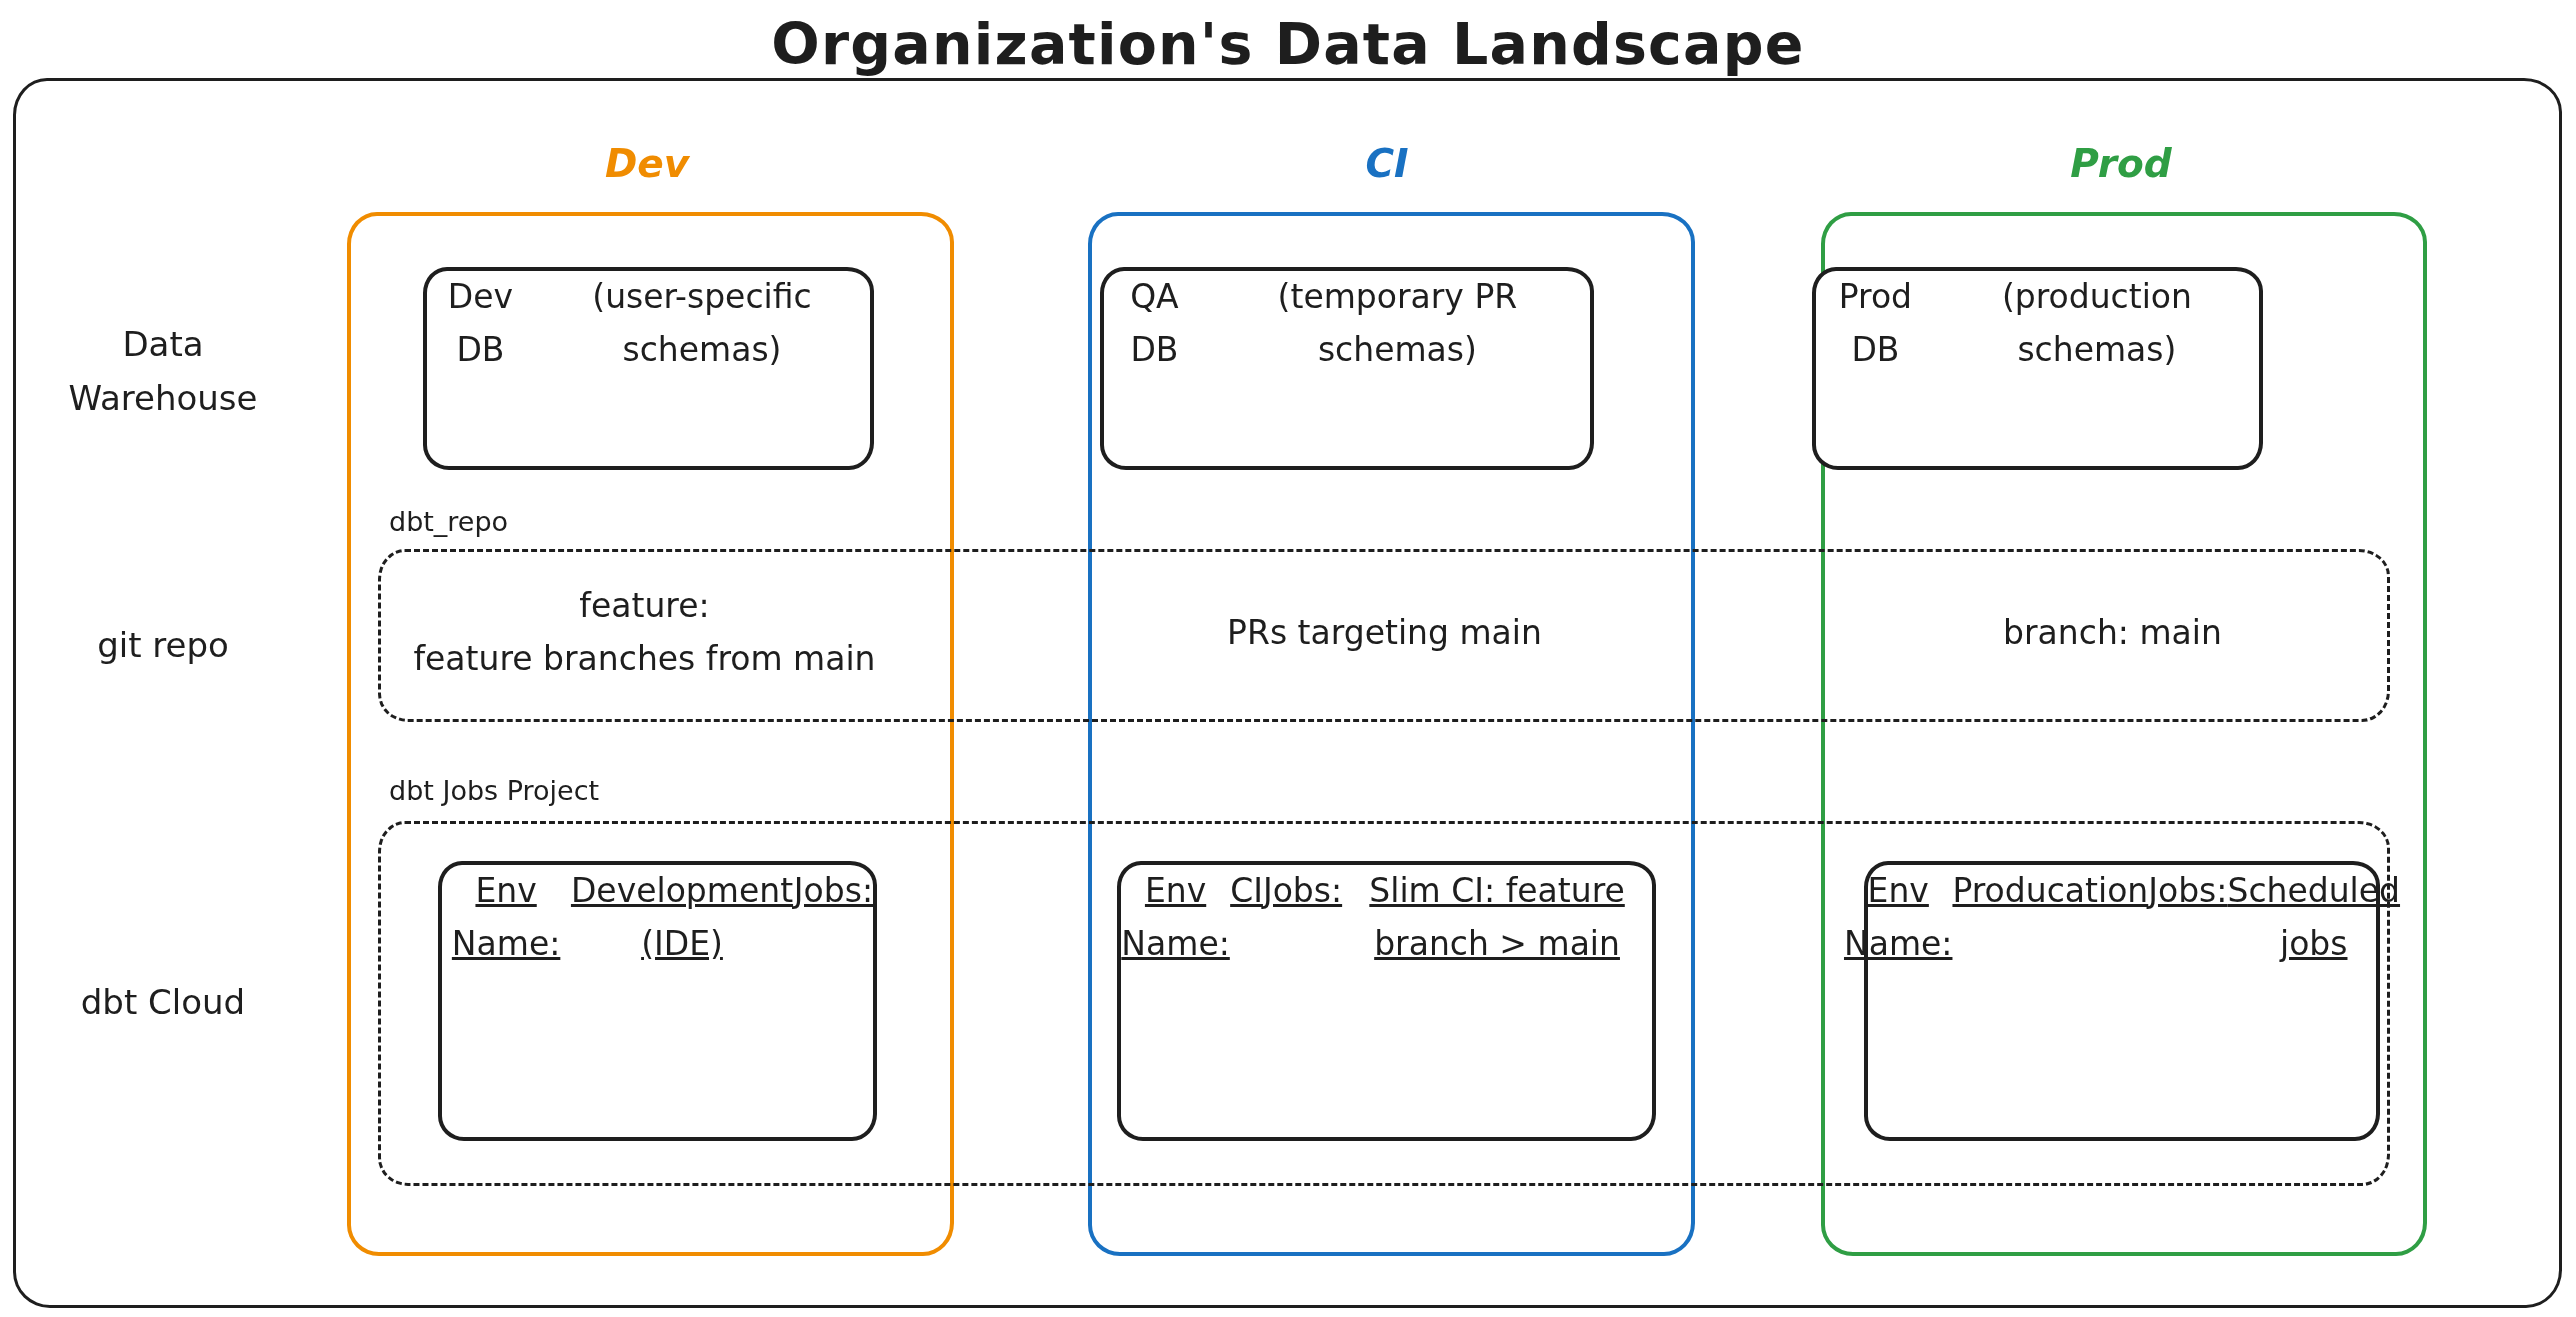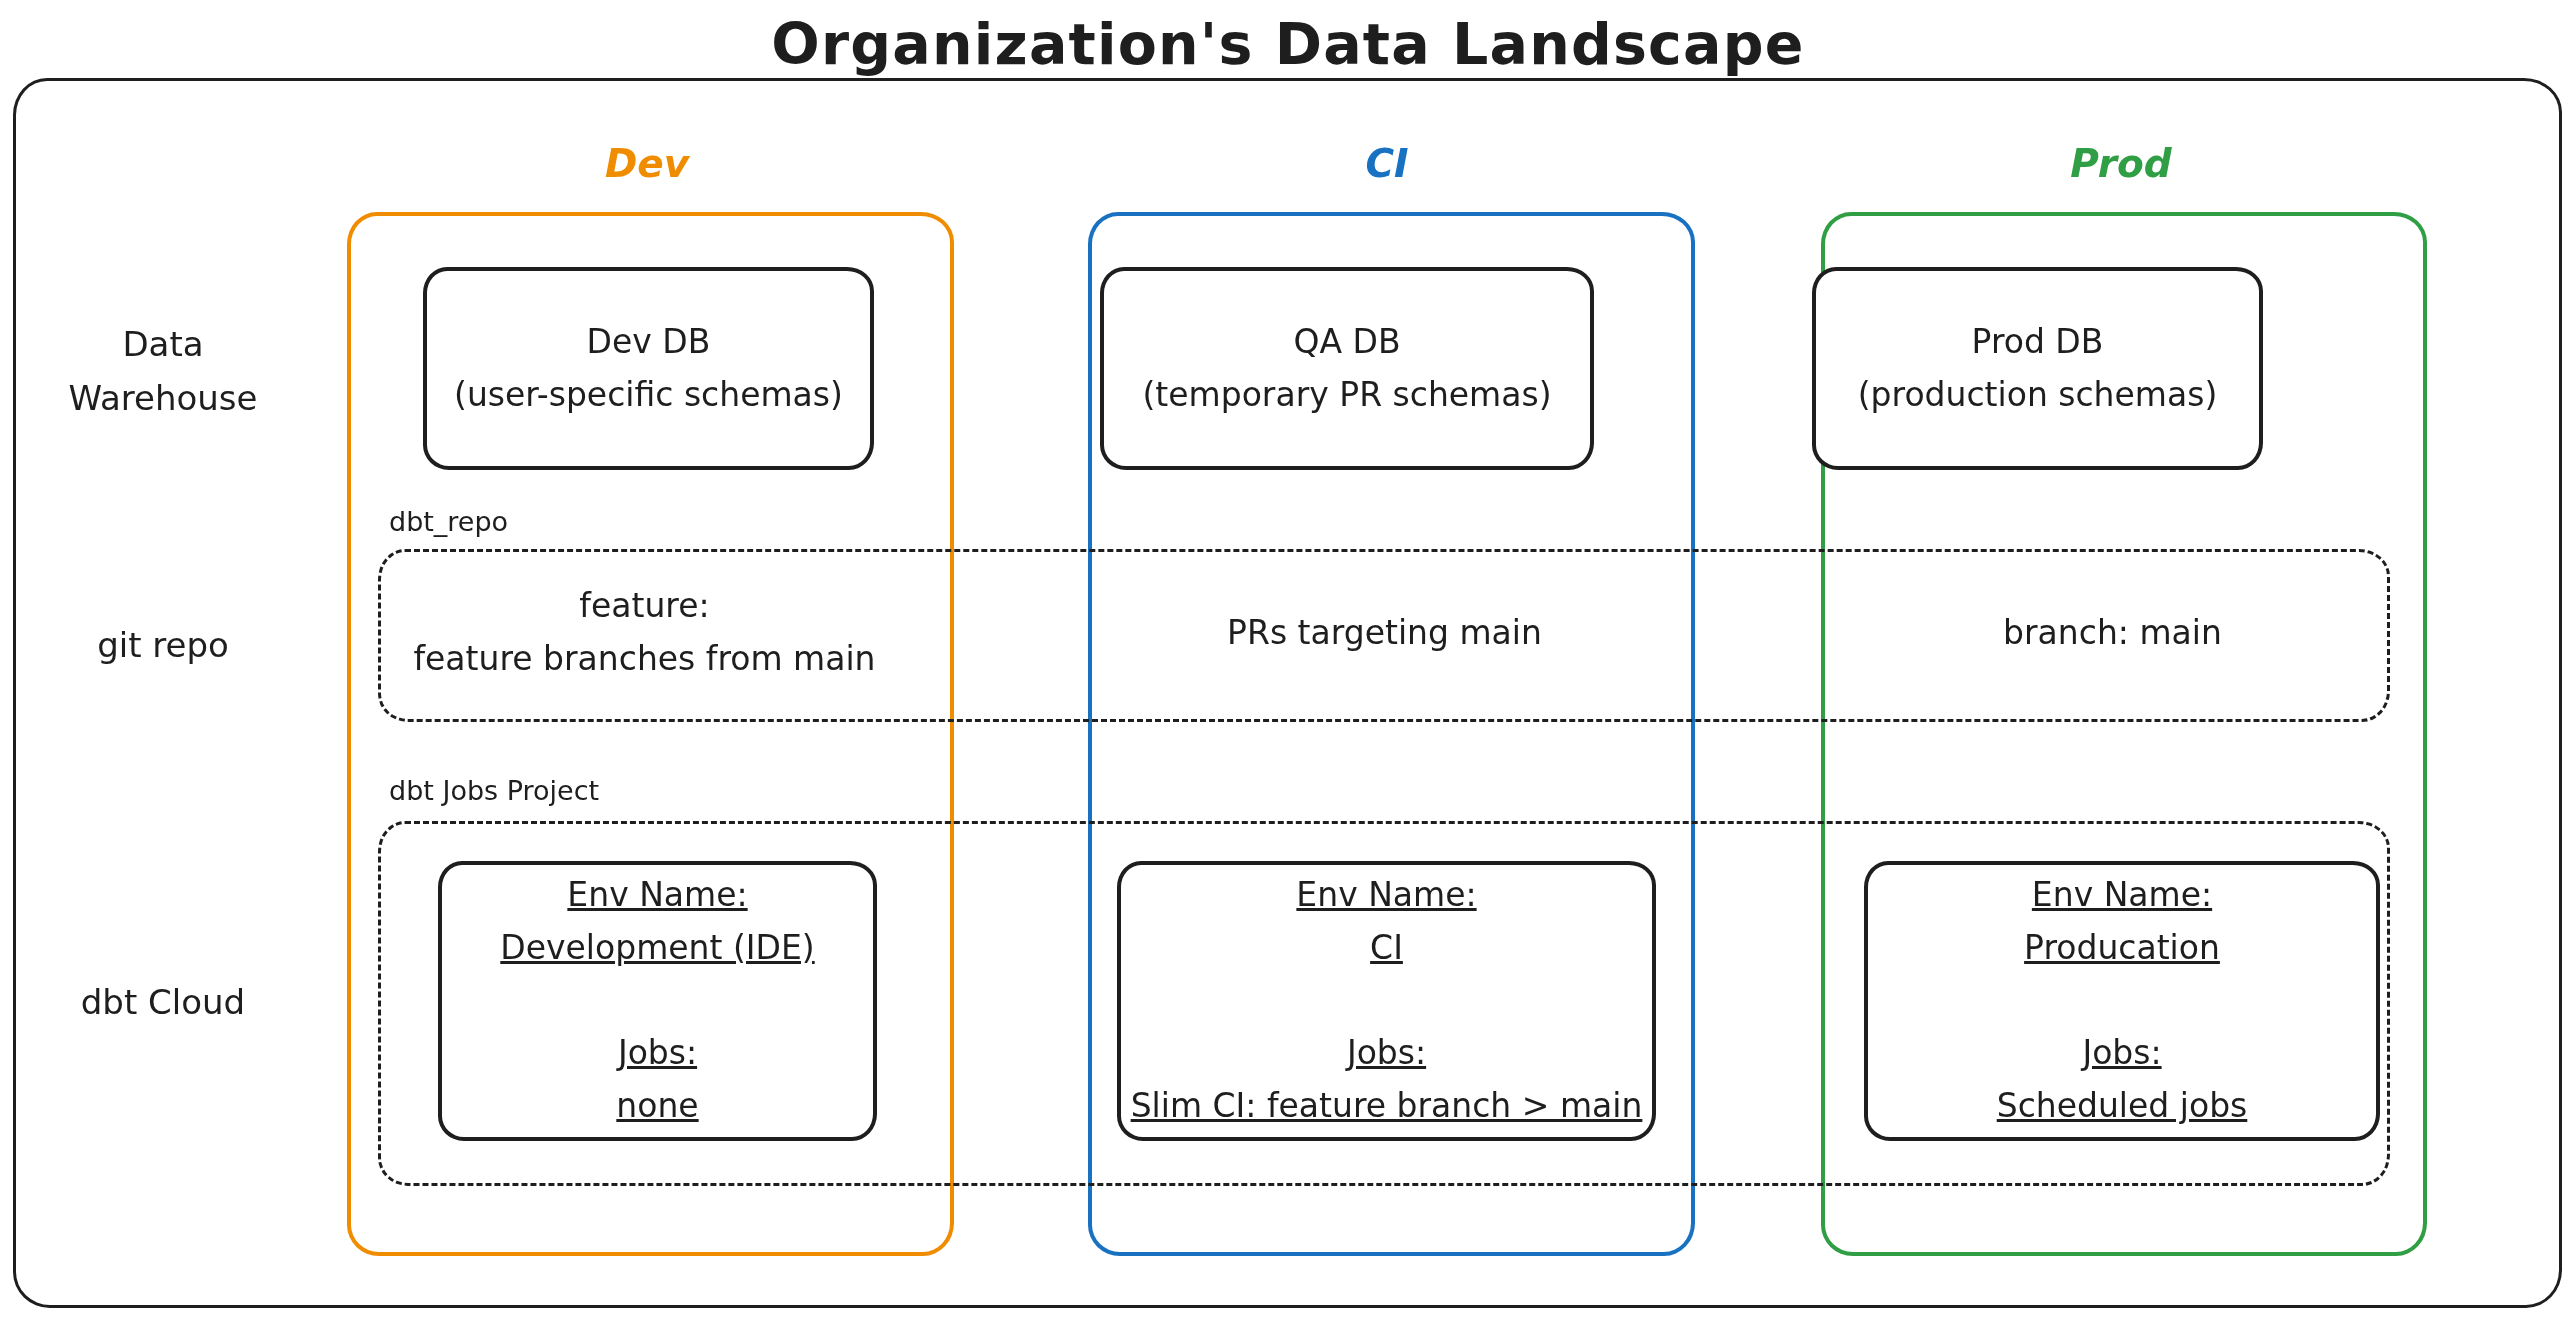--- a/index.html
+++ b/index.html
@@ -64,21 +64,21 @@
     line-height: 1.45;
   }
   .row-label.warehouse { top: 320px; }
   .row-label.git       { top: 605px; margin-top: 16px; }
   .row-label.dbt       { top: 978px; }
 
   .solid-box {
     border: 4.1px solid #1e1e1e;
     border-radius: 24px 27px 25px 26px / 26px 24px 27px 25px;
     display: flex;
-    flex-direction: column;
+    flex-direction: row;
     justify-content: center;
     text-align: center;
     font-size: 33px;
     line-height: 1.6;
     background: #ffffff;
   }
   .db-box { top: 267px; height: 195px; }
   .db-box.dev  { left: 423px;  width: 443px; }
   .db-box.ci   { left: 1100px; width: 486px; }
   .db-box.prod { left: 1812px; width: 443px; }
@@ -171,21 +171,20 @@
   </div>
 
   <div class="abs dash-label dbt">dbt Jobs Project</div>
   <div class="abs dash-box dbt"></div>
 
   <div class="abs solid-box env-box dev">
     <div class="line">Env Name:</div>
     <div class="line">Development (IDE)</div>
     <div class="line"></div>
     <div class="line">Jobs:</div>
-    <div class="line">none</div>
   </div>
 
   <div class="abs solid-box env-box ci">
     <div class="line">Env Name:</div>
     <div class="line">CI</div>
     <div class="line"></div>
     <div class="line">Jobs:</div>
     <div class="line">Slim CI: feature branch &gt; main</div>
   </div>
 

